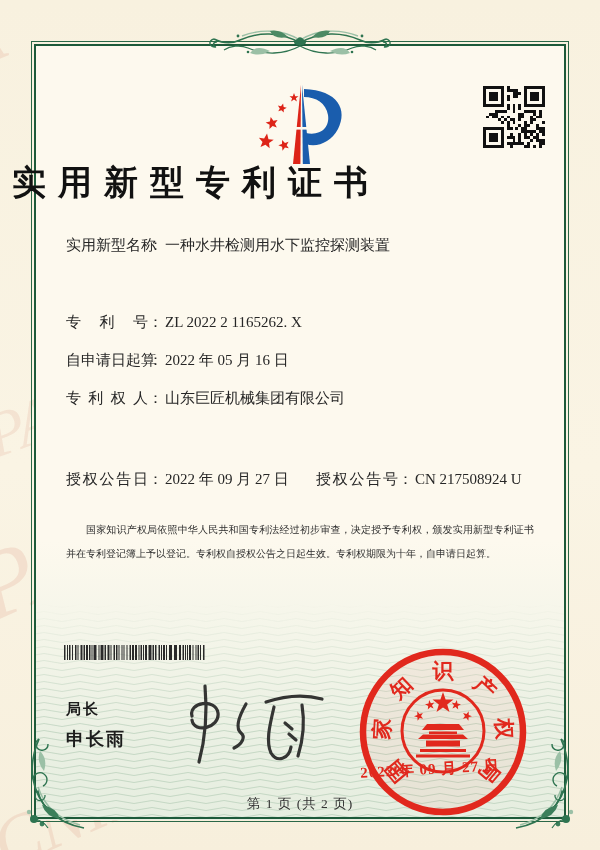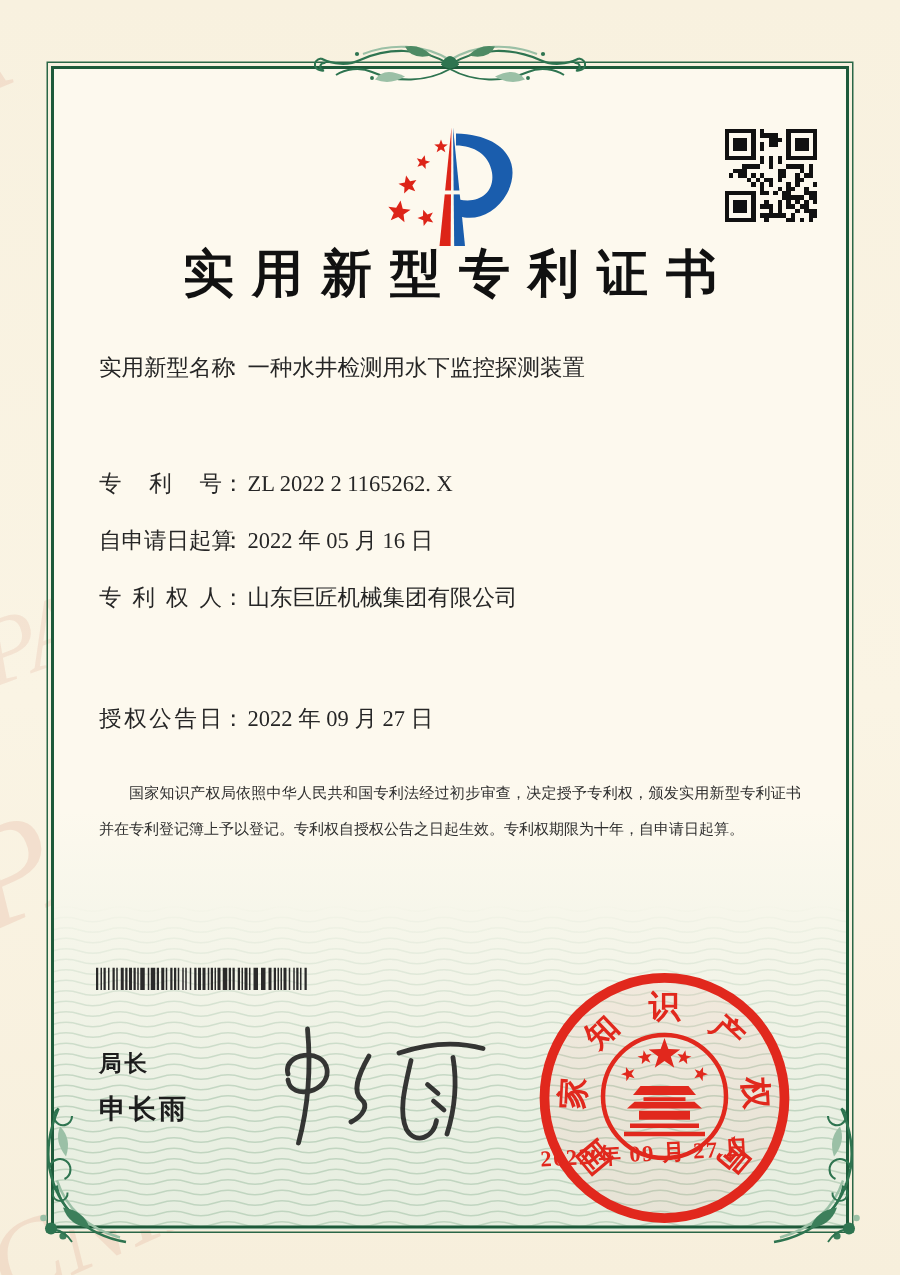--- a/index.html
+++ b/index.html
@@ -26,21 +26,21 @@
          -webkit-mask-image:linear-gradient(to bottom,transparent 0,rgba(0,0,0,.55) 30%,#000 60%);
          mask-image:linear-gradient(to bottom,transparent 0,rgba(0,0,0,.55) 30%,#000 60%);}
   .orn-top{position:absolute;left:202px;top:27px;width:196px;height:32px;}
   .corner{position:absolute;width:66px;height:100px;}
   .corner-bl{left:20px;top:731px;}
   .corner-br{left:514px;top:731px;transform:scaleX(-1);}
   
   .cert-no{position:absolute;left:64px;top:68px;font-size:15px;color:#2e2e2e;letter-spacing:1px;}
   .logo{position:absolute;left:242px;top:82px;width:116px;height:86px;}
   .qr{position:absolute;left:483px;top:86px;width:62px;height:62px;}
-  .title{position:absolute;left:0;top:160px;width:100%;text-align:center;
+  .title{position:absolute;left:0;top:160px;width:100%;
          font-size:34px;font-weight:700;color:#111;letter-spacing:12px;text-indent:12px;}
   .frow{position:absolute;left:66px;width:478px;white-space:nowrap;font-size:15px;color:#262626;}
   .lbl{display:inline-block;width:82px;text-align:justify;text-align-last:justify;}
   .val{margin-left:2px;}
   .row-addr .lbl{vertical-align:top;}
   .row-addr .val{display:inline-block;width:382px;white-space:pre-line;vertical-align:top;
                  line-height:19px;word-break:break-all;}
   .grp2{position:absolute;left:250px;top:0;}
   .body-text{position:absolute;left:66px;top:518px;width:468px;font-size:10px;line-height:24px;
              color:#2e2e2e;text-align:justify;}
@@ -305,20 +305,21 @@
     <span class="lbl">专利号</span><span>：</span><span class="val">ZL 2022 2 1165262. X</span>
   </div>
   <div class="frow" style="top:351px">
     <span class="lbl">自申请日起算</span><span>：</span><span class="val">2022 年 05 月 16 日</span>
   </div>
   <div class="frow" style="top:389px">
     <span class="lbl">专利权人</span><span>：</span><span class="val">山东巨匠机械集团有限公司</span>
   </div>
   <div class="frow" style="top:470px">
     <span class="lbl">授权公告日</span><span>：</span><span class="val">2022 年 09 月 27 日</span>
+    <span class="grp2"><span class="lbl">授权公告号</span><span>：</span><span class="val">CN 217508924 U</span></span>
   </div>
 
   <div class="body-text">
     <p>国家知识产权局依照中华人民共和国专利法经过初步审查，决定授予专利权，颁发实用新型专利证书并在专利登记簿上予以登记。专利权自授权公告之日起生效。专利权期限为十年，自申请日起算。</p>
   </div>
 
   <svg class="barcode" id="barcode" viewBox="0 0 142 15" preserveAspectRatio="none">
       <rect x="0" y="0" width="1.5" height="15" fill="#2a2a2a"></rect>
       <rect x="3" y="0" width="1" height="15" fill="#2a2a2a"></rect>
       <rect x="5" y="0" width="1.5" height="15" fill="#2a2a2a"></rect>
@@ -402,13 +403,14 @@
       <polygon points="112.7,66.3 112.7,69.9 116.0,71.2 112.6,72.2 112.4,75.8 110.3,72.9 106.9,73.8 109.0,70.9 107.1,67.9 110.5,69.1" fill="#e1281d"></polygon>
       <path d="M66,85 L108,85 L103,79 L71,79 Z" fill="#e1281d"></path>
       <path d="M62,94 L112,94 L107,89.5 L67,89.5 Z" fill="#e1281d"></path>
       <rect x="73" y="86.5" width="28" height="2.5" fill="#e1281d"></rect>
       <rect x="70" y="95.5" width="34" height="6" fill="#e1281d"></rect>
       <rect x="64" y="104" width="46" height="3" fill="#e1281d"></rect>
       <rect x="60" y="109.5" width="54" height="3" fill="#e1281d"></rect>
     </svg>
   <div class="seal-date" id="seal-date" style="color: rgb(225, 40, 29);">2022 年 09 月 27 日</div>
 
+  <div class="footer">第 1 页 (共 2 页)</div>
 </div>
 
 </body></html>

